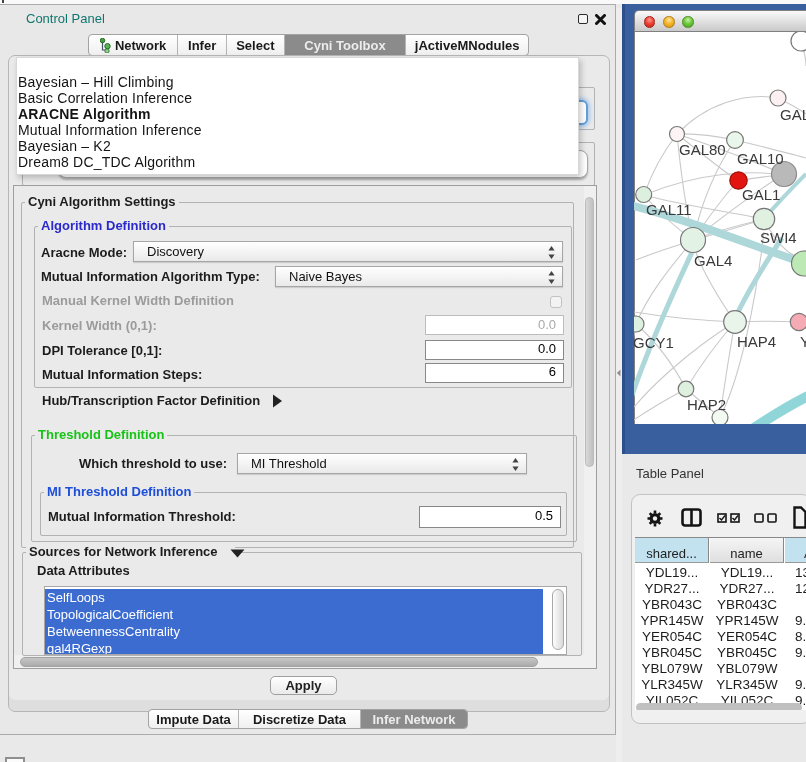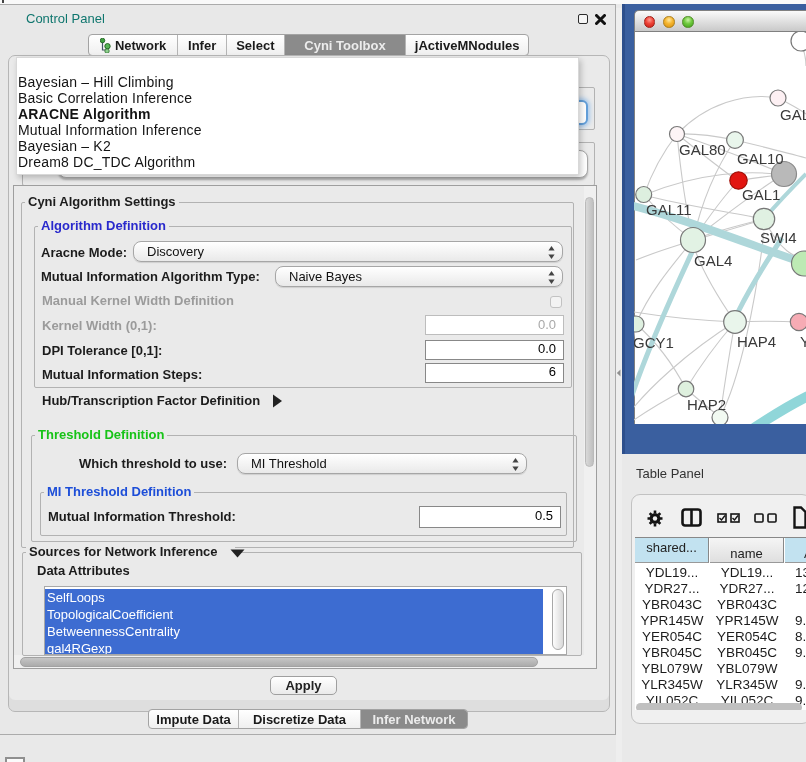--- a/index.html
+++ b/index.html
@@ -2,21 +2,21 @@
 <html><head><meta charset="utf-8">
 <style>
 *{margin:0;padding:0;box-sizing:border-box}
 html,body{width:806px;height:762px;overflow:hidden;background:#e9e9e9;font-family:"Liberation Sans",sans-serif;-webkit-font-smoothing:antialiased}
 .abs{position:absolute}
 .b{font-weight:700}
 .lbl{position:absolute;font-size:13px;color:#1c1c1c;font-weight:700;white-space:nowrap}
 .glbl{position:absolute;font-size:13px;color:#9b9b9b;font-weight:700;white-space:nowrap}
 .grp{position:absolute;border:1px solid #b2b2b2;border-radius:2px}
 .gtit{position:absolute;font-size:13px;font-weight:600;background:#eaeaea;padding:0 3px;white-space:nowrap}
-.combo{position:absolute;background:linear-gradient(#ffffff,#f4f4f4 50%,#e9e9e9);border:1px solid #a6a6a6;border-radius:8px;box-shadow:0 1px 1px rgba(0,0,0,.12);font-size:13px;color:#111;line-height:18px}
+.combo{position:absolute;background:linear-gradient(#ffffff,#f4f4f4 50%,#e9e9e9);border:1px solid #a6a6a6;border-radius:0;box-shadow:0 1px 1px rgba(0,0,0,.12);font-size:13px;color:#111;line-height:18px}
 .fld{position:absolute;background:#fff;font-size:13px;text-align:right;line-height:17px;padding-right:7px}
 .seg{position:absolute;display:flex;background:linear-gradient(#ffffff,#efefef);border:1px solid #a3a3a3;border-radius:4px;overflow:hidden;font-size:13px;font-weight:700;color:#1a1a1a}
 .seg>div{display:flex;align-items:center;justify-content:center;border-right:1px solid #b5b5b5}
 .seg>div:last-child{border-right:none}
 .seg .sel{background:#8b8b8b;color:#ececec}
 </style></head>
 <body>
 
 <div class="abs" style="left:0;top:0;width:806px;height:4px;background:#f9f9f9"></div>
 <div class="abs" style="left:2px;top:0;width:2px;height:3px;background:#444"></div>
@@ -259,21 +259,21 @@
       <rect x="1" y="1" width="8" height="8" rx="1"></rect>
       <rect x="14" y="1" width="8" height="8" rx="1"></rect>
     </g>
   </svg>
 <svg class="abs" style="left:793px;top:506px" width="13" height="23" viewBox="0 0 13 23">
     <path d="M1.5 1.5 H8 L12.5 6 V21.5 H1.5 Z" fill="none" stroke="#141414" stroke-width="2.4"></path>
   </svg>
 
 <div class="abs" style="left:635px;top:537px;width:171px;height:1px;background:#888"></div>
 <div class="abs" style="left:635px;top:538px;width:171px;height:172px;background:#fff;overflow:hidden">
- <div class="abs" style="left:0;top:0;width:74px;height:25px;background:#c2e2f0;border-right:1px solid #888;border-bottom:1px solid #999;font-size:13px;color:#222;text-align:center;line-height:20px;">shared...</div>
+ <div class="abs" style="left:0;top:0;width:74px;height:25px;background:#c2e2f0;border-right:1px solid #888;border-bottom:1px solid #999;font-size:13px;color:#222;text-align:center;line-height:20px;padding-top:6px">shared...</div>
  <div class="abs" style="left:75px;top:0;width:74px;height:25px;background:linear-gradient(#f5f5f5,#dfdfdf);border-right:1px solid #888;border-bottom:1px solid #999;font-size:13px;color:#222;text-align:center;line-height:20px;padding-top:6px">name</div>
  <div class="abs" style="left:150px;top:0;width:21px;height:25px;background:#c2e2f0;border-bottom:1px solid #999;font-size:13px;color:#222;padding-left:19px;line-height:20px;padding-top:6px">Av</div>
  <div class="abs" style="left:0;top:27px;width:74px;font-size:13.5px;color:#1c1c1c;text-align:center;line-height:16px">YDL19...<br>YDR27...<br>YBR043C<br>YPR145W<br>YER054C<br>YBR045C<br>YBL079W<br>YLR345W<br>YIL052C</div>
  <div class="abs" style="left:75px;top:27px;width:74px;font-size:13.5px;color:#1c1c1c;text-align:center;line-height:16px">YDL19...<br>YDR27...<br>YBR043C<br>YPR145W<br>YER054C<br>YBR045C<br>YBL079W<br>YLR345W<br>YIL052C</div>
  <div class="abs" style="left:160px;top:27px;width:20px;font-size:13.5px;color:#1c1c1c;line-height:16px">13<br>12<br>&nbsp;<br>9.<br>8.<br>9.<br>&nbsp;<br>9.<br>9.</div>
  <div class="abs" style="left:1px;top:164.5px;width:166px;height:9.5px;border-radius:5px;background:#c0c0c0"></div>
 </div>
 
 <div class="abs" style="left:5px;top:757px;width:20px;height:8px;background:#fbfbfb;border:2px solid #8f8f8f;border-bottom:none"></div>
 

